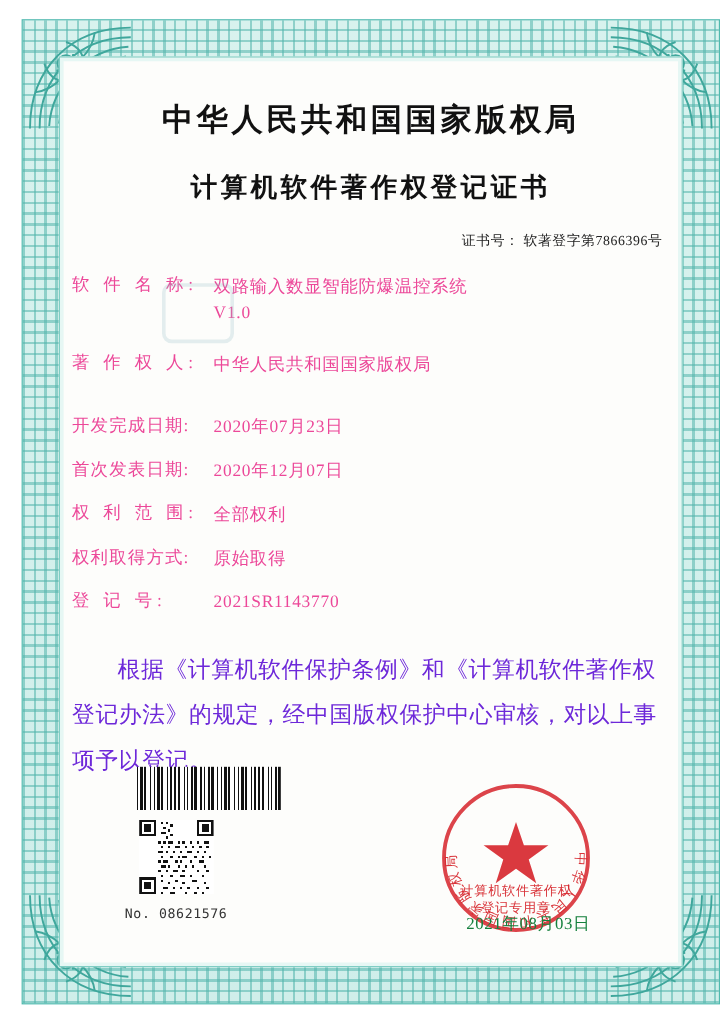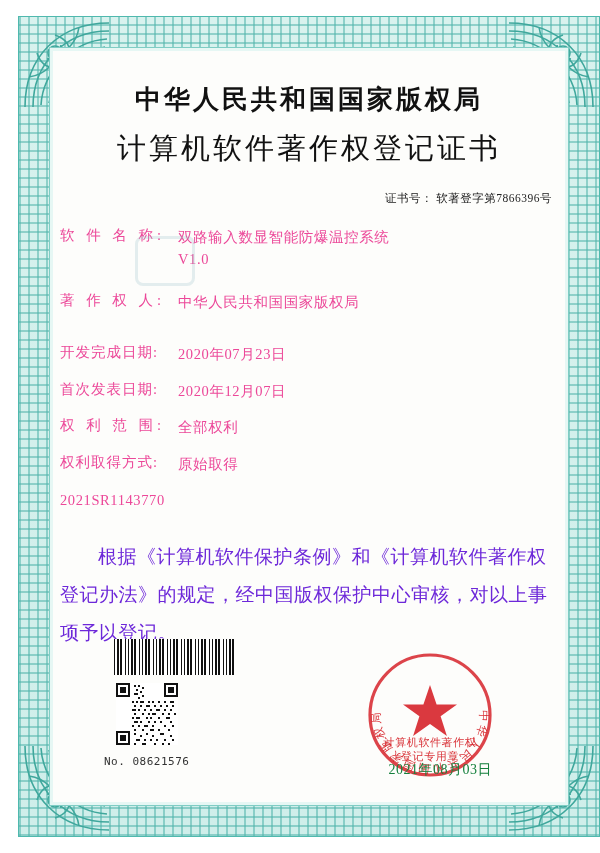--- a/index.html
+++ b/index.html
@@ -71,25 +71,25 @@
     text-align: center;
     font-size: 26px;
     letter-spacing: 3px;
     color: #111;
     font-weight: 700;
     margin-top: 24px;
     font-family: "Liberation Serif", "DejaVu Serif", serif;
   }
   .title-sub {
     text-align: center;
-    font-size: 29px;
+    font-size: 22px;
     letter-spacing: 3px;
     color: #111;
-    font-weight: 400;
-    margin-top: 12px;
+    font-weight: 700;
+    margin-top: 24px;
   }
   .cert-no {
     text-align: right;
     font-size: 11.5px;
     color: #222;
     margin-top: 22px;
     padding-right: 6px;
     letter-spacing: .5px;
   }
   .field {
@@ -294,20 +294,21 @@
       <div class="lbl">权 利 范 围:</div>
       <div class="val">全部权利</div>
     </div>
 
     <div class="field">
       <div class="lbl tight">权利取得方式:</div>
       <div class="val">原始取得</div>
     </div>
 
     <div class="field">
+      <div class="lbl">登 记 号:</div>
       <div class="val">2021SR1143770</div>
     </div>
 
     <div class="statement">根据《计算机软件保护条例》和《计算机软件著作权登记办法》的规定，经中国版权保护中心审核，对以上事项予以登记。</div>
 
     <div class="bottom">
 
       <div class="barcode"></div>
 
       <div class="qr">

